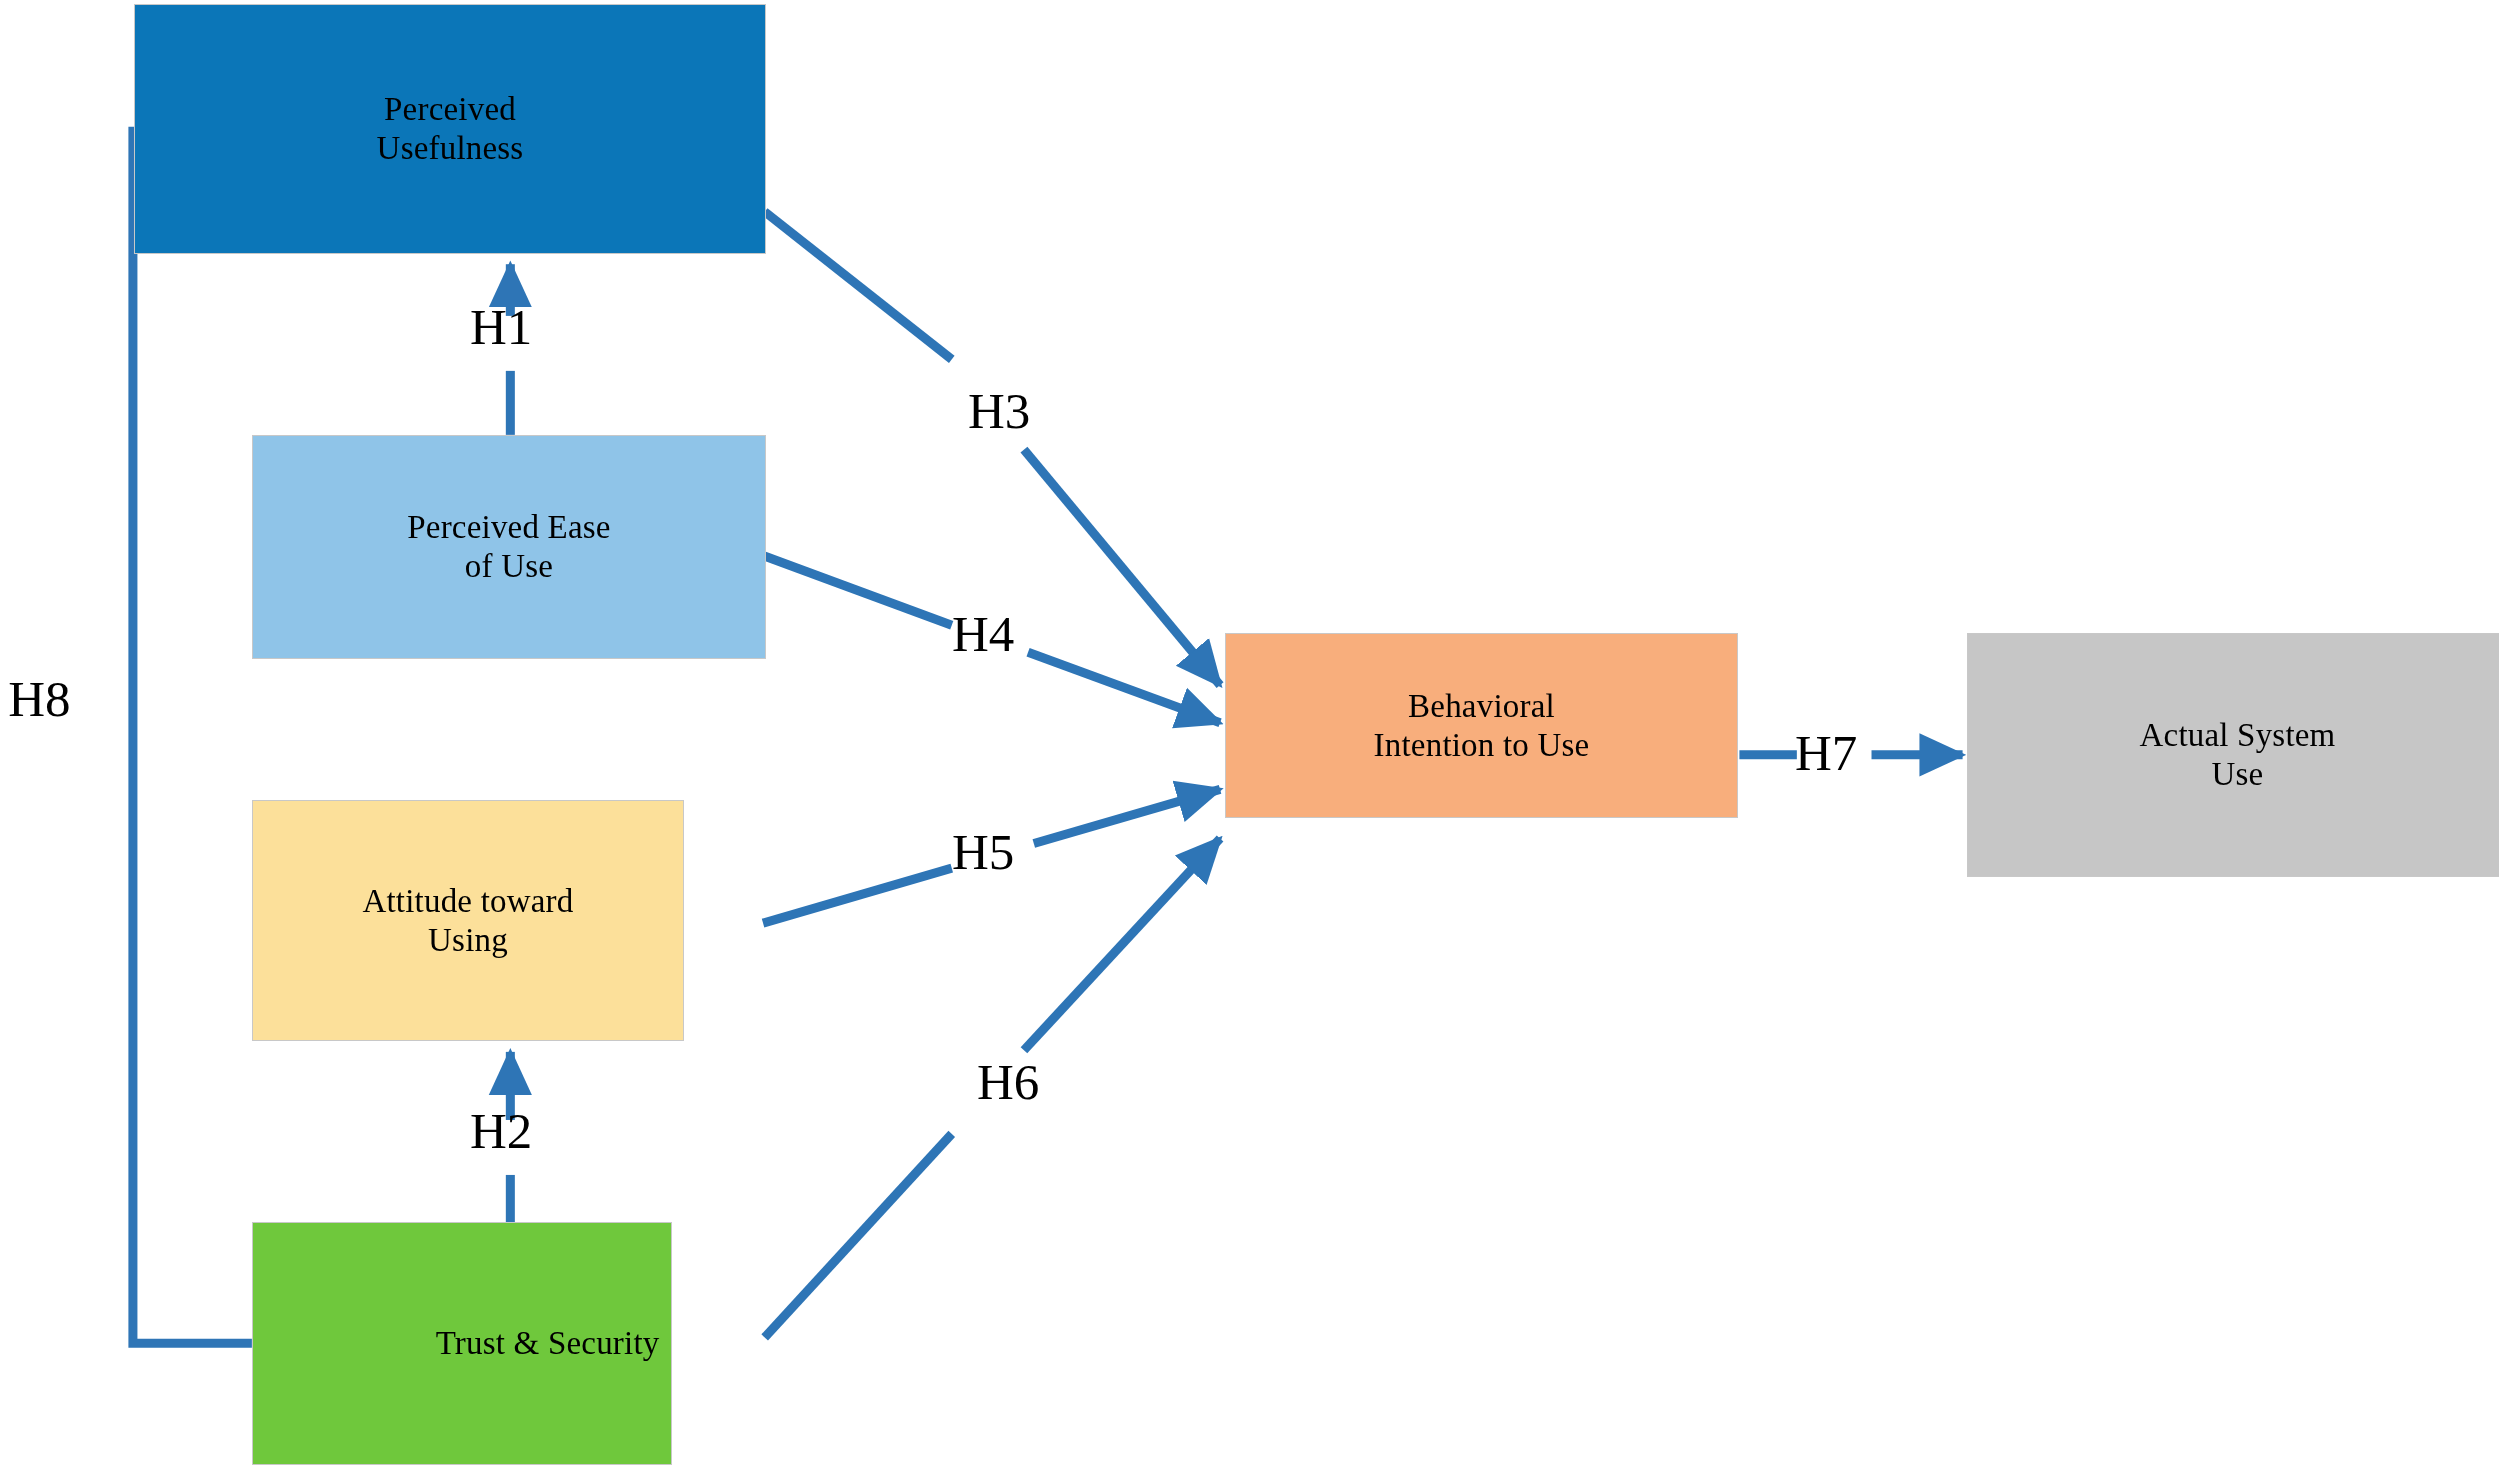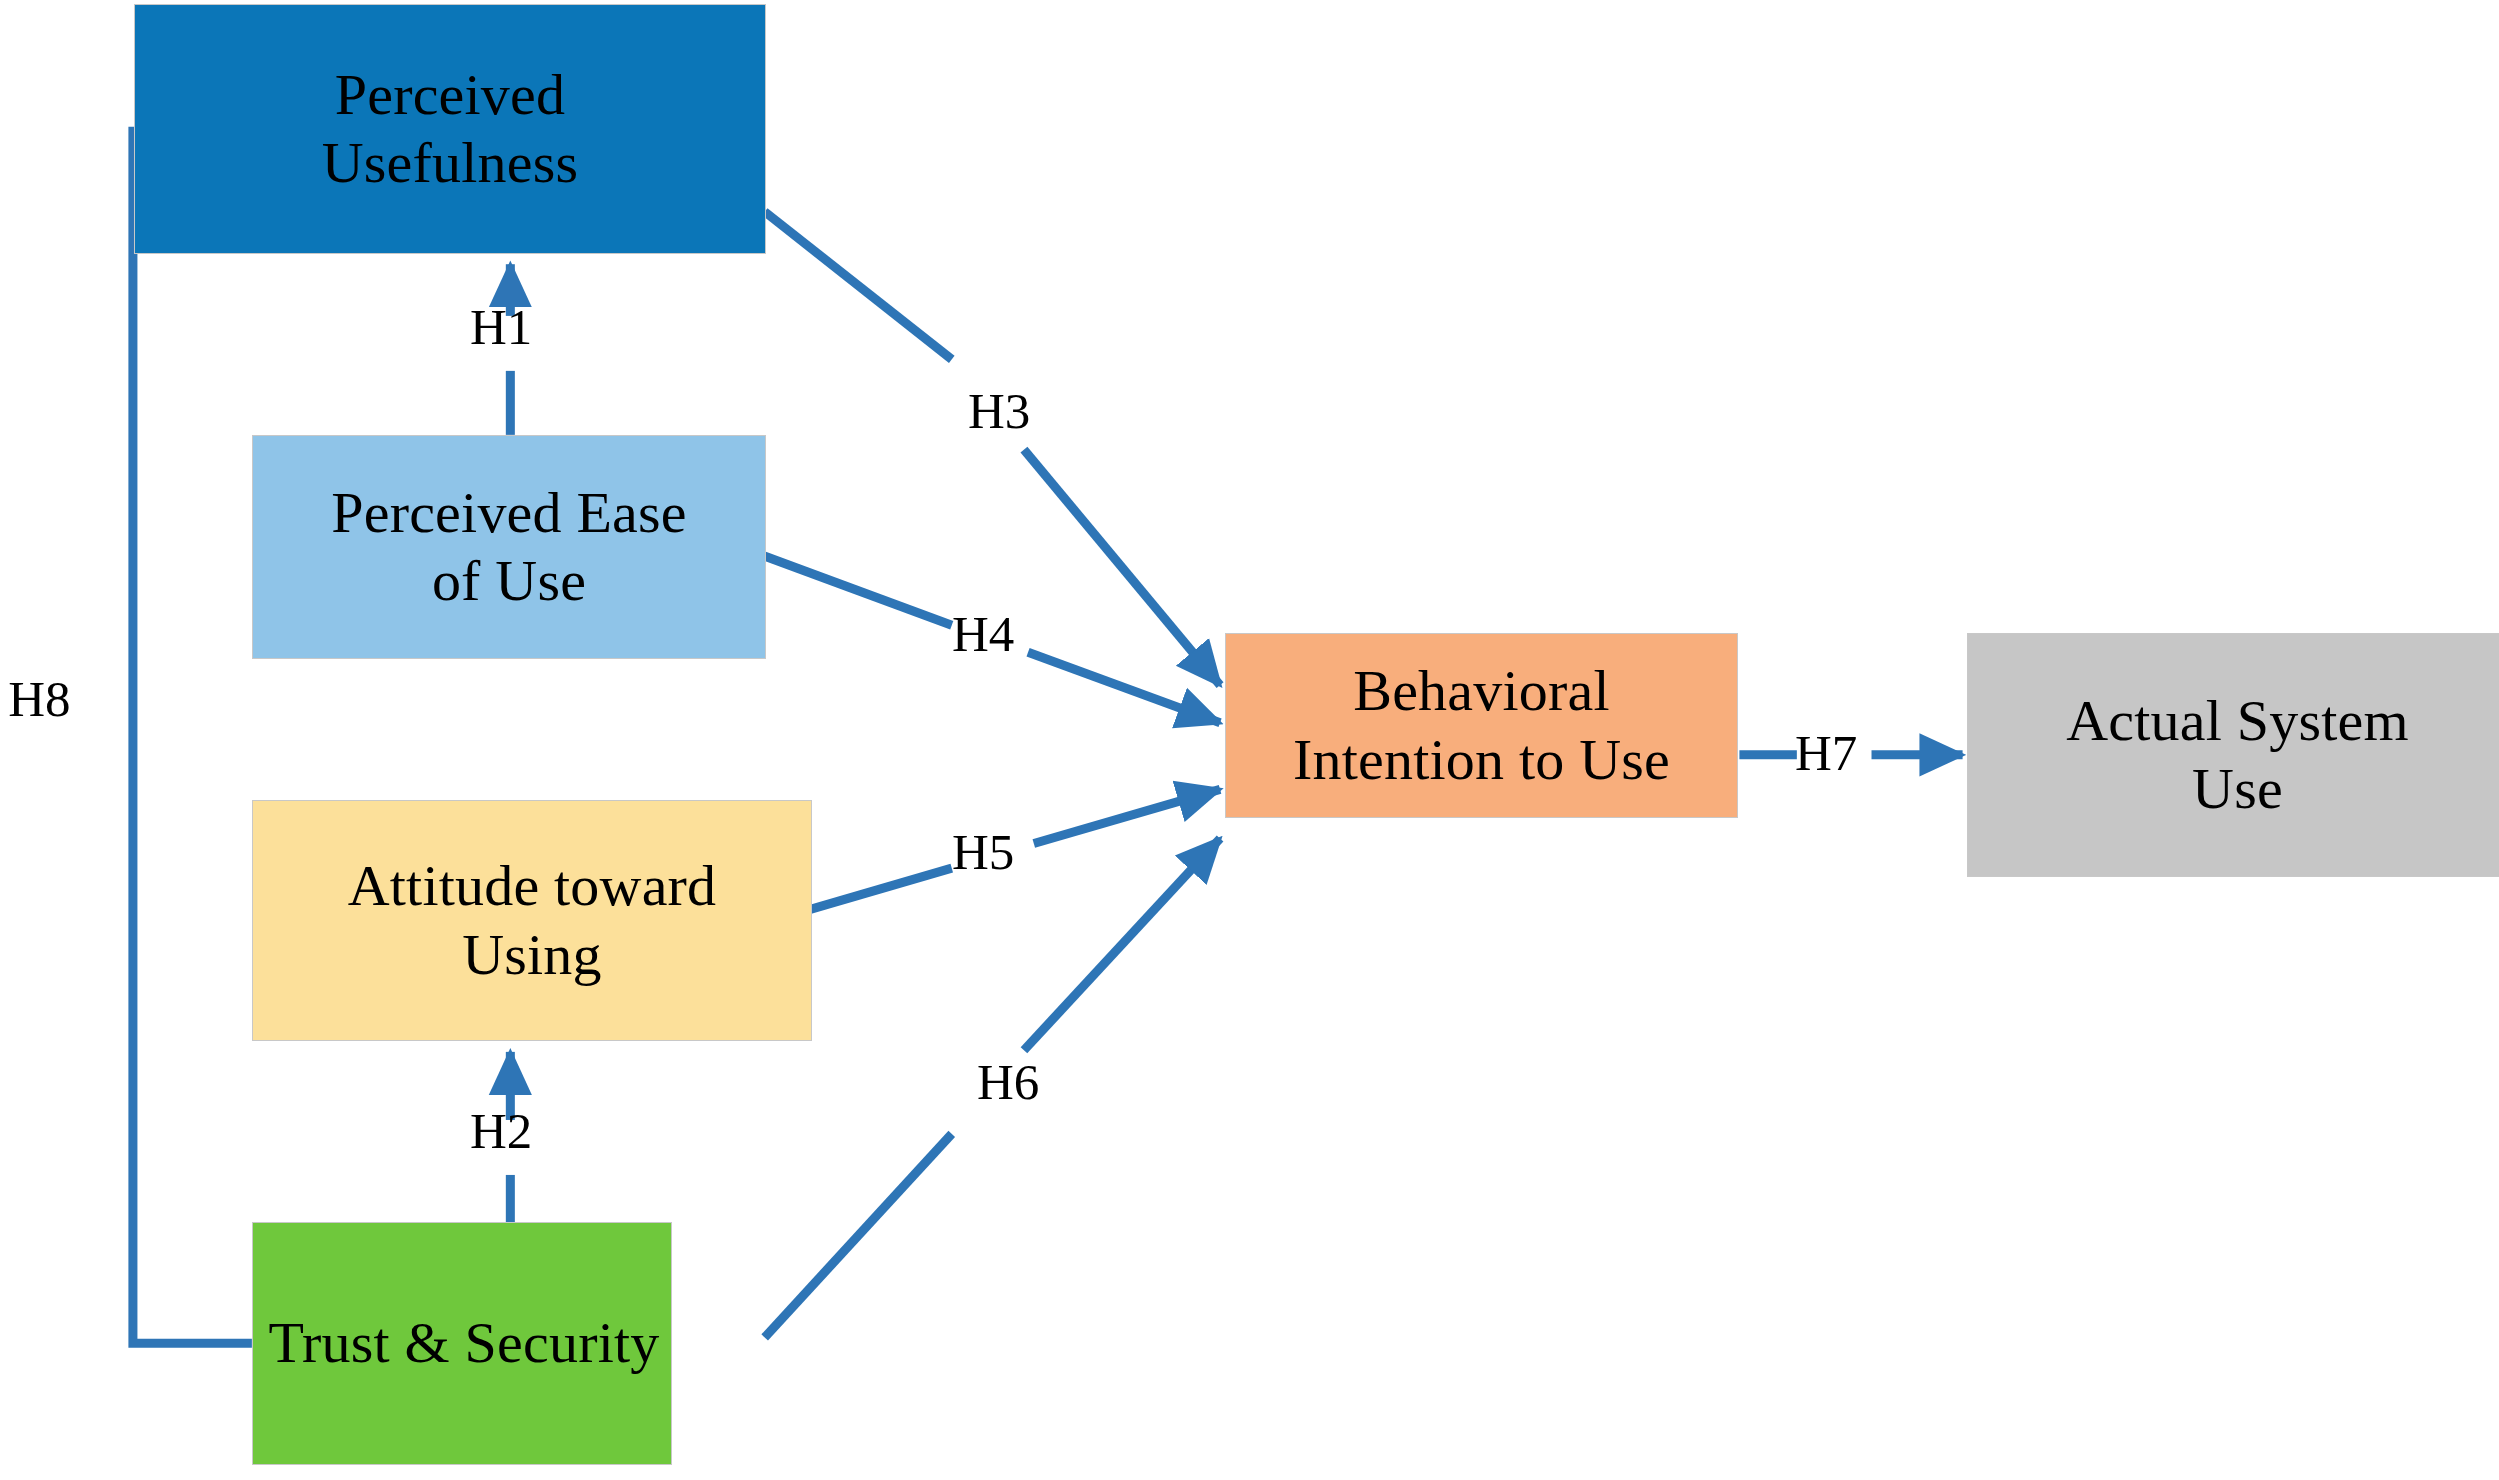--- a/index.html
+++ b/index.html
@@ -27,42 +27,42 @@
   }
   .node {
     position: absolute;
     box-sizing: border-box;
     border: 1.6px solid #c8c8c8;
     display: flex;
     align-items: center;
     justify-content: center;
     text-align: center;
     color: #000000;
-    font-size: 58px;
+    font-size: 33px;
     line-height: 1.18;
     letter-spacing: 0.2px;
   }
   .node-label {
     display: block;
     white-space: pre-line;
     padding: 0 11.5px;
   }
   .edge-label {
     position: absolute;
     color: #000000;
     font-size: 51px;
     line-height: 1;
     white-space: nowrap;
     background: transparent;
   }
 
   
   #node-perceived-usefulness { left: 134px;  top: 4.1px;    width: 632px;  height: 250px; }
   #node-perceived-ease-of-use{ left: 252px;  top: 435px;  width: 514px;  height: 224px; }
-  #node-attitude-toward-using{ left: 252px;  top: 800px;  width: 560px;  height: 241px; }
+  #node-attitude-toward-using{ left: 252px;  top: 800px;  width: 432px;  height: 241px; }
   #node-trust-and-security   { left: 252px;  top: 1222px; width: 420px;  height: 243px; justify-content: flex-end; }
   #node-behavioral-intention { left: 1225px; top: 633px;  width: 513px;  height: 185px; }
   #node-actual-system-use    { left: 1967px; top: 633px;  width: 541px;  height: 244px; }
 
   
   #label-h1 { left: 470px;  top: 302px;  }
   #label-h2 { left: 470px;  top: 1106px; }
   #label-h3 { left: 968px; top: 386px;  }
   #label-h4 { left: 952px; top: 609px;  }
   #label-h5 { left: 952px; top: 827px; }

